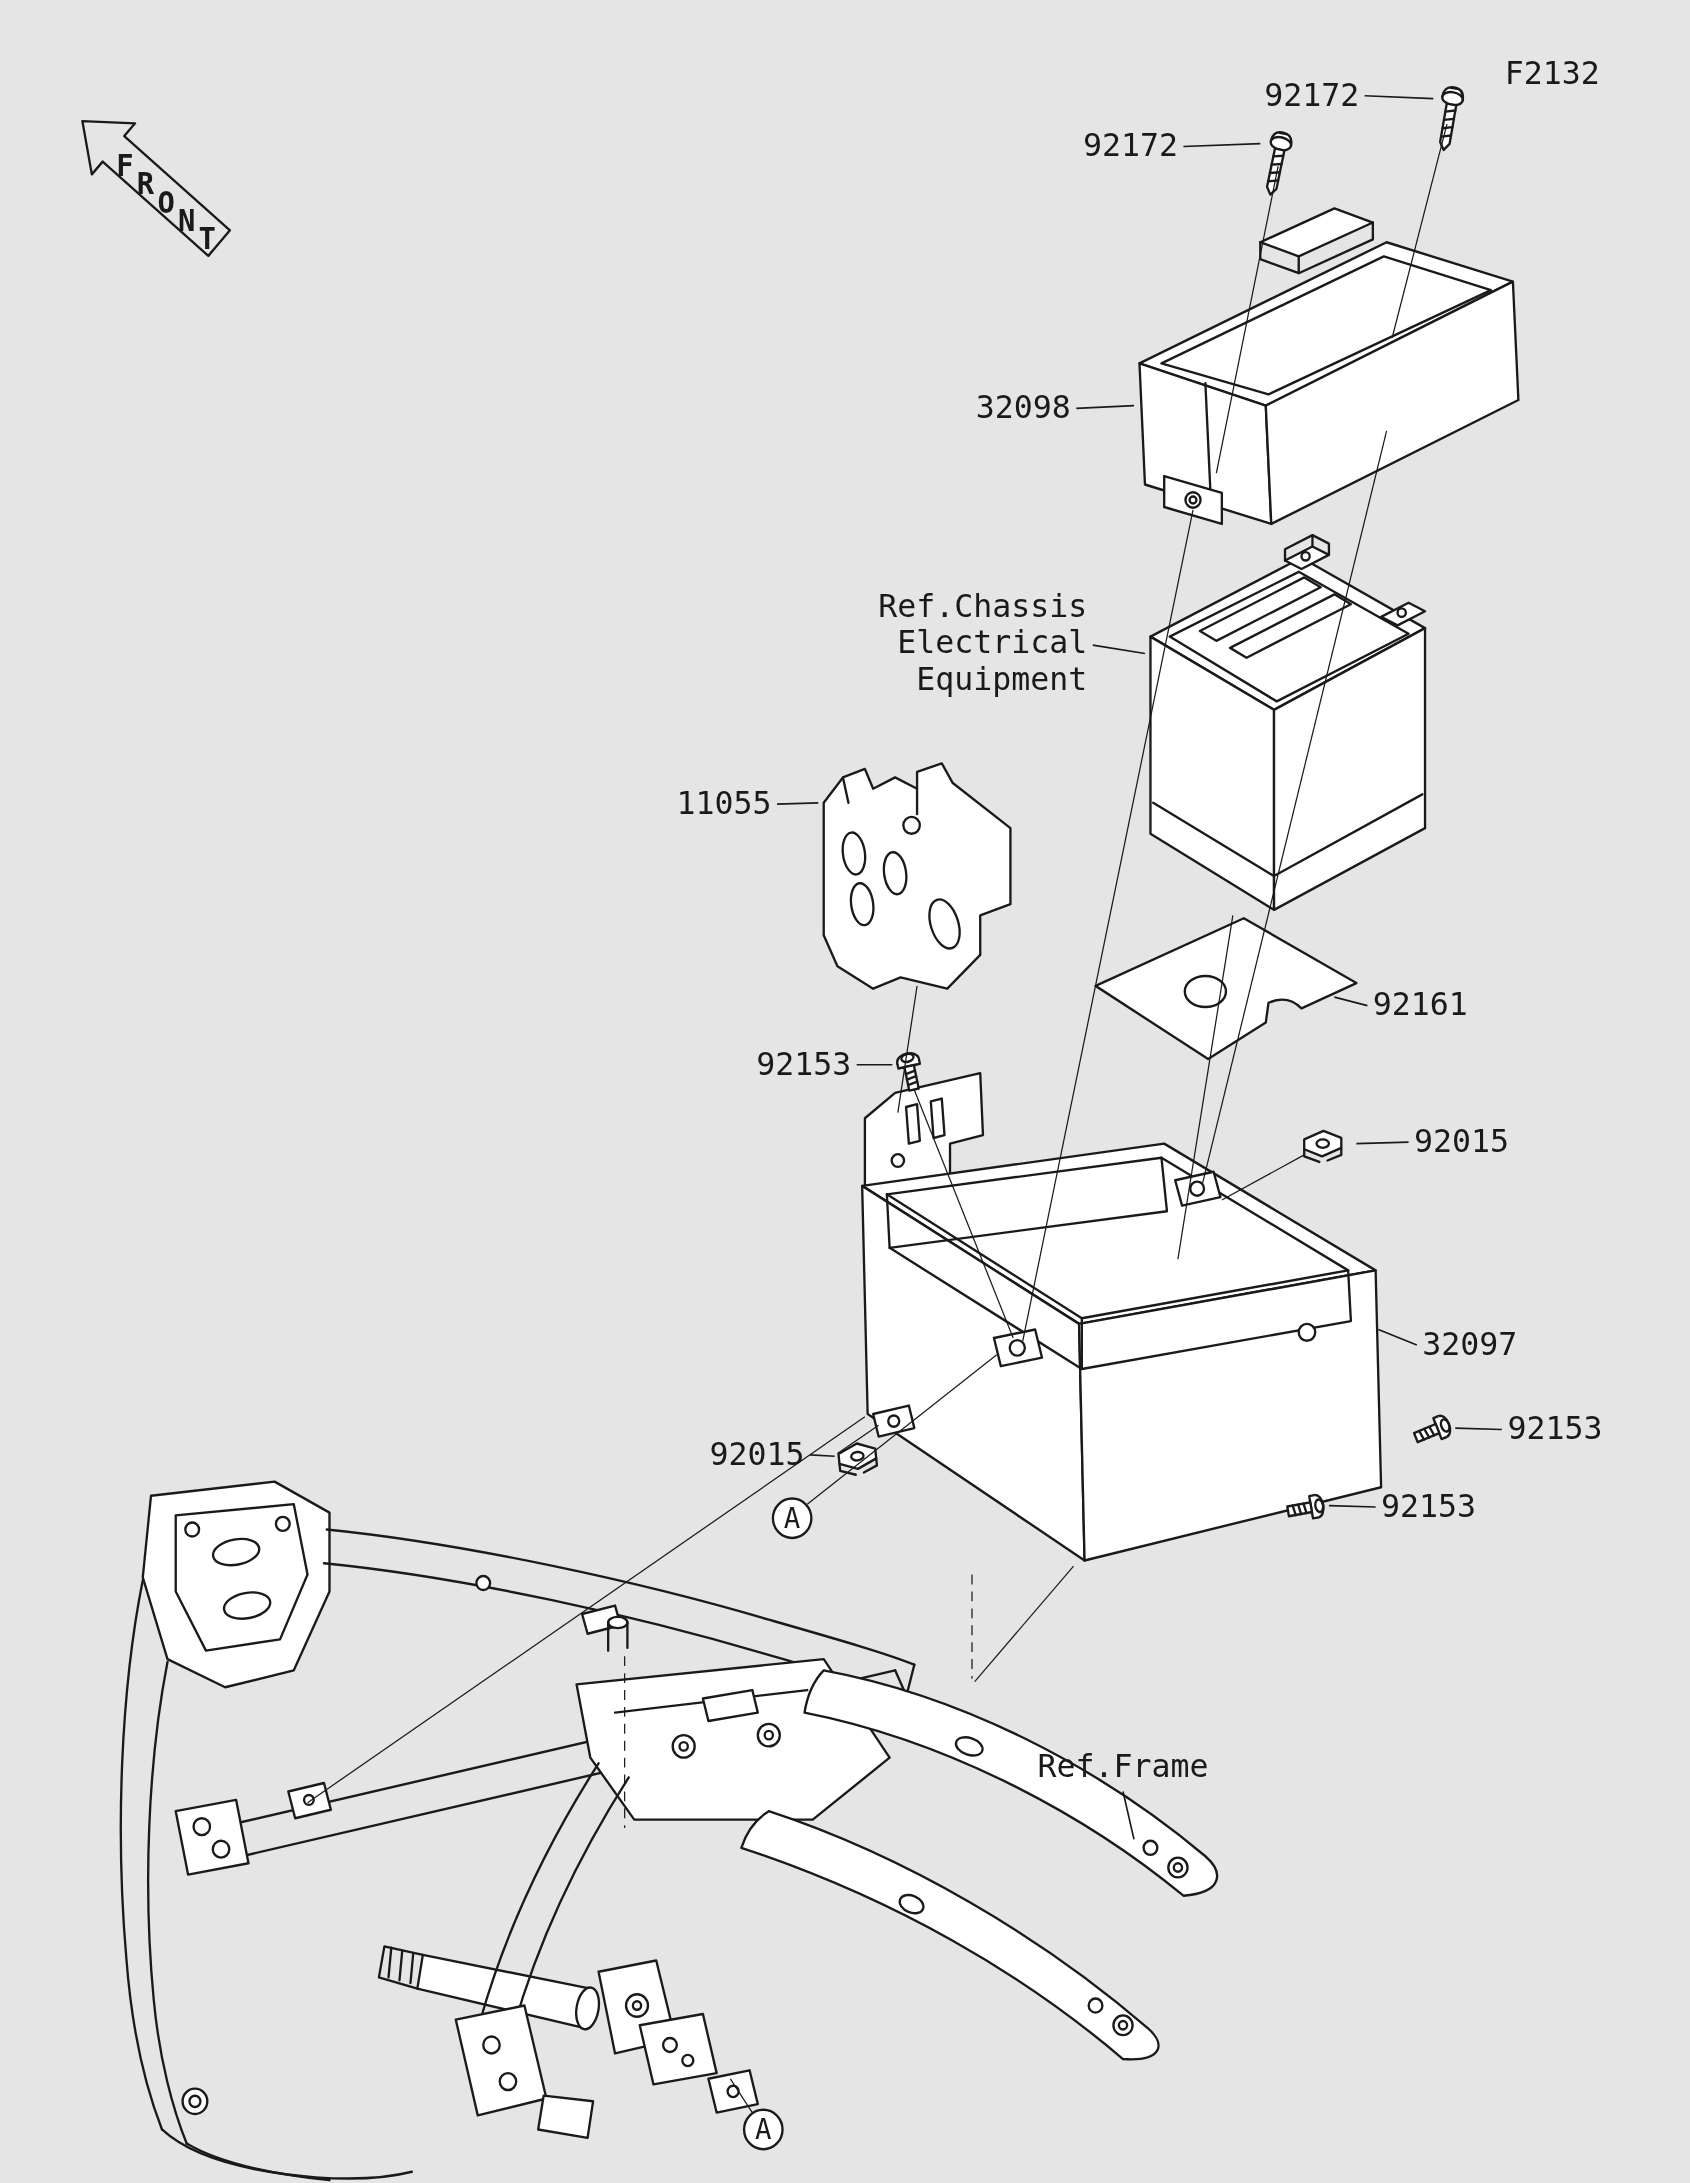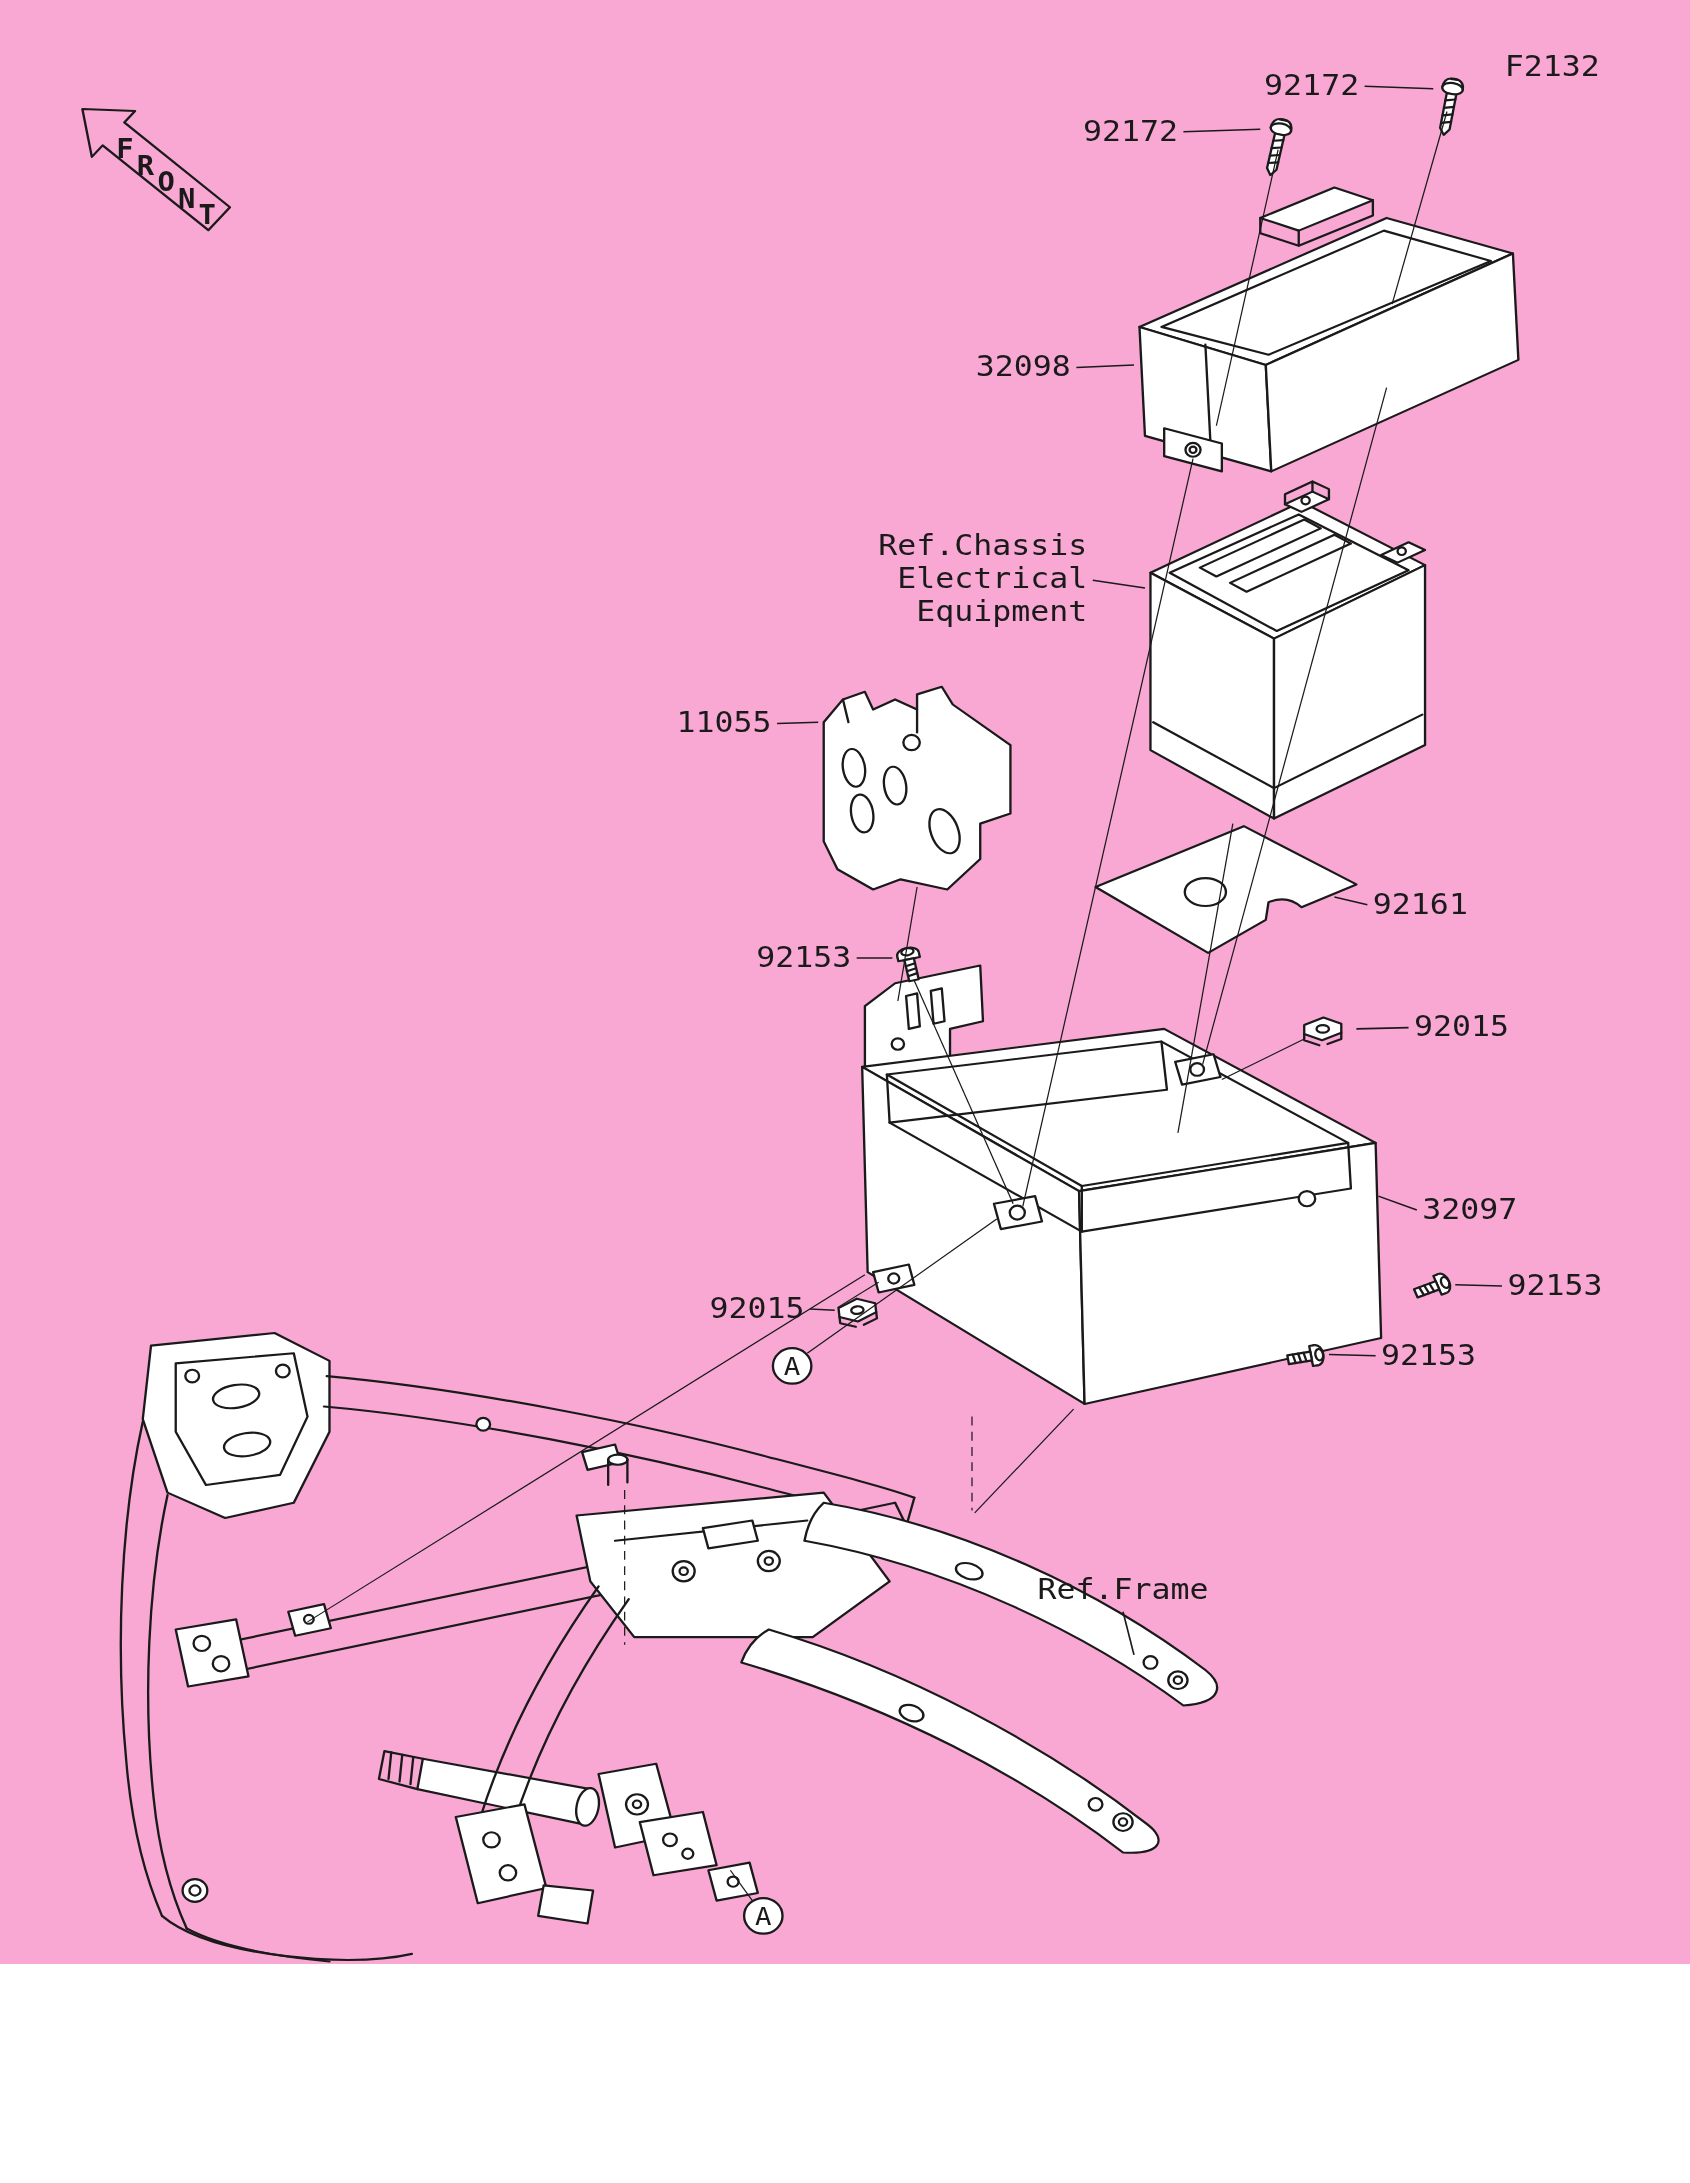--- a/index.html
+++ b/index.html
@@ -1,21 +1,21 @@
 <!DOCTYPE html>
 <html style="font-size:8.5px"><head>
 <meta charset="utf-8">
 <style>
   * { box-sizing: border-box; }
   html, body { margin: 0; padding: 0; background: #ffffff; }
   .page {
     position: relative;
     width: 1690px;
-    height: 1964px;
-    background: #f9a8d4;
+    height: 2183px;
+    background: #e5e5e5;
     overflow: hidden;
   }
   svg { display: block; width: 100%; height: 100%; }
   .ink  { stroke: #1a1a1a; fill: none;    stroke-width: 1.7; stroke-linejoin: round; stroke-linecap: round; }
   .inkf { stroke: #1a1a1a; fill: #ffffff; stroke-width: 1.7; stroke-linejoin: round; }
   .thin { stroke: #1a1a1a; fill: none;    stroke-width: 0.9; }
   .lead { stroke: #1a1a1a; fill: none;    stroke-width: 1.2; }
   .dash { stroke: #1a1a1a; fill: none;    stroke-width: 0.9; stroke-dasharray: 7 5; }
   text {
     font-family: "DejaVu Sans Mono", "Liberation Mono", monospace;

